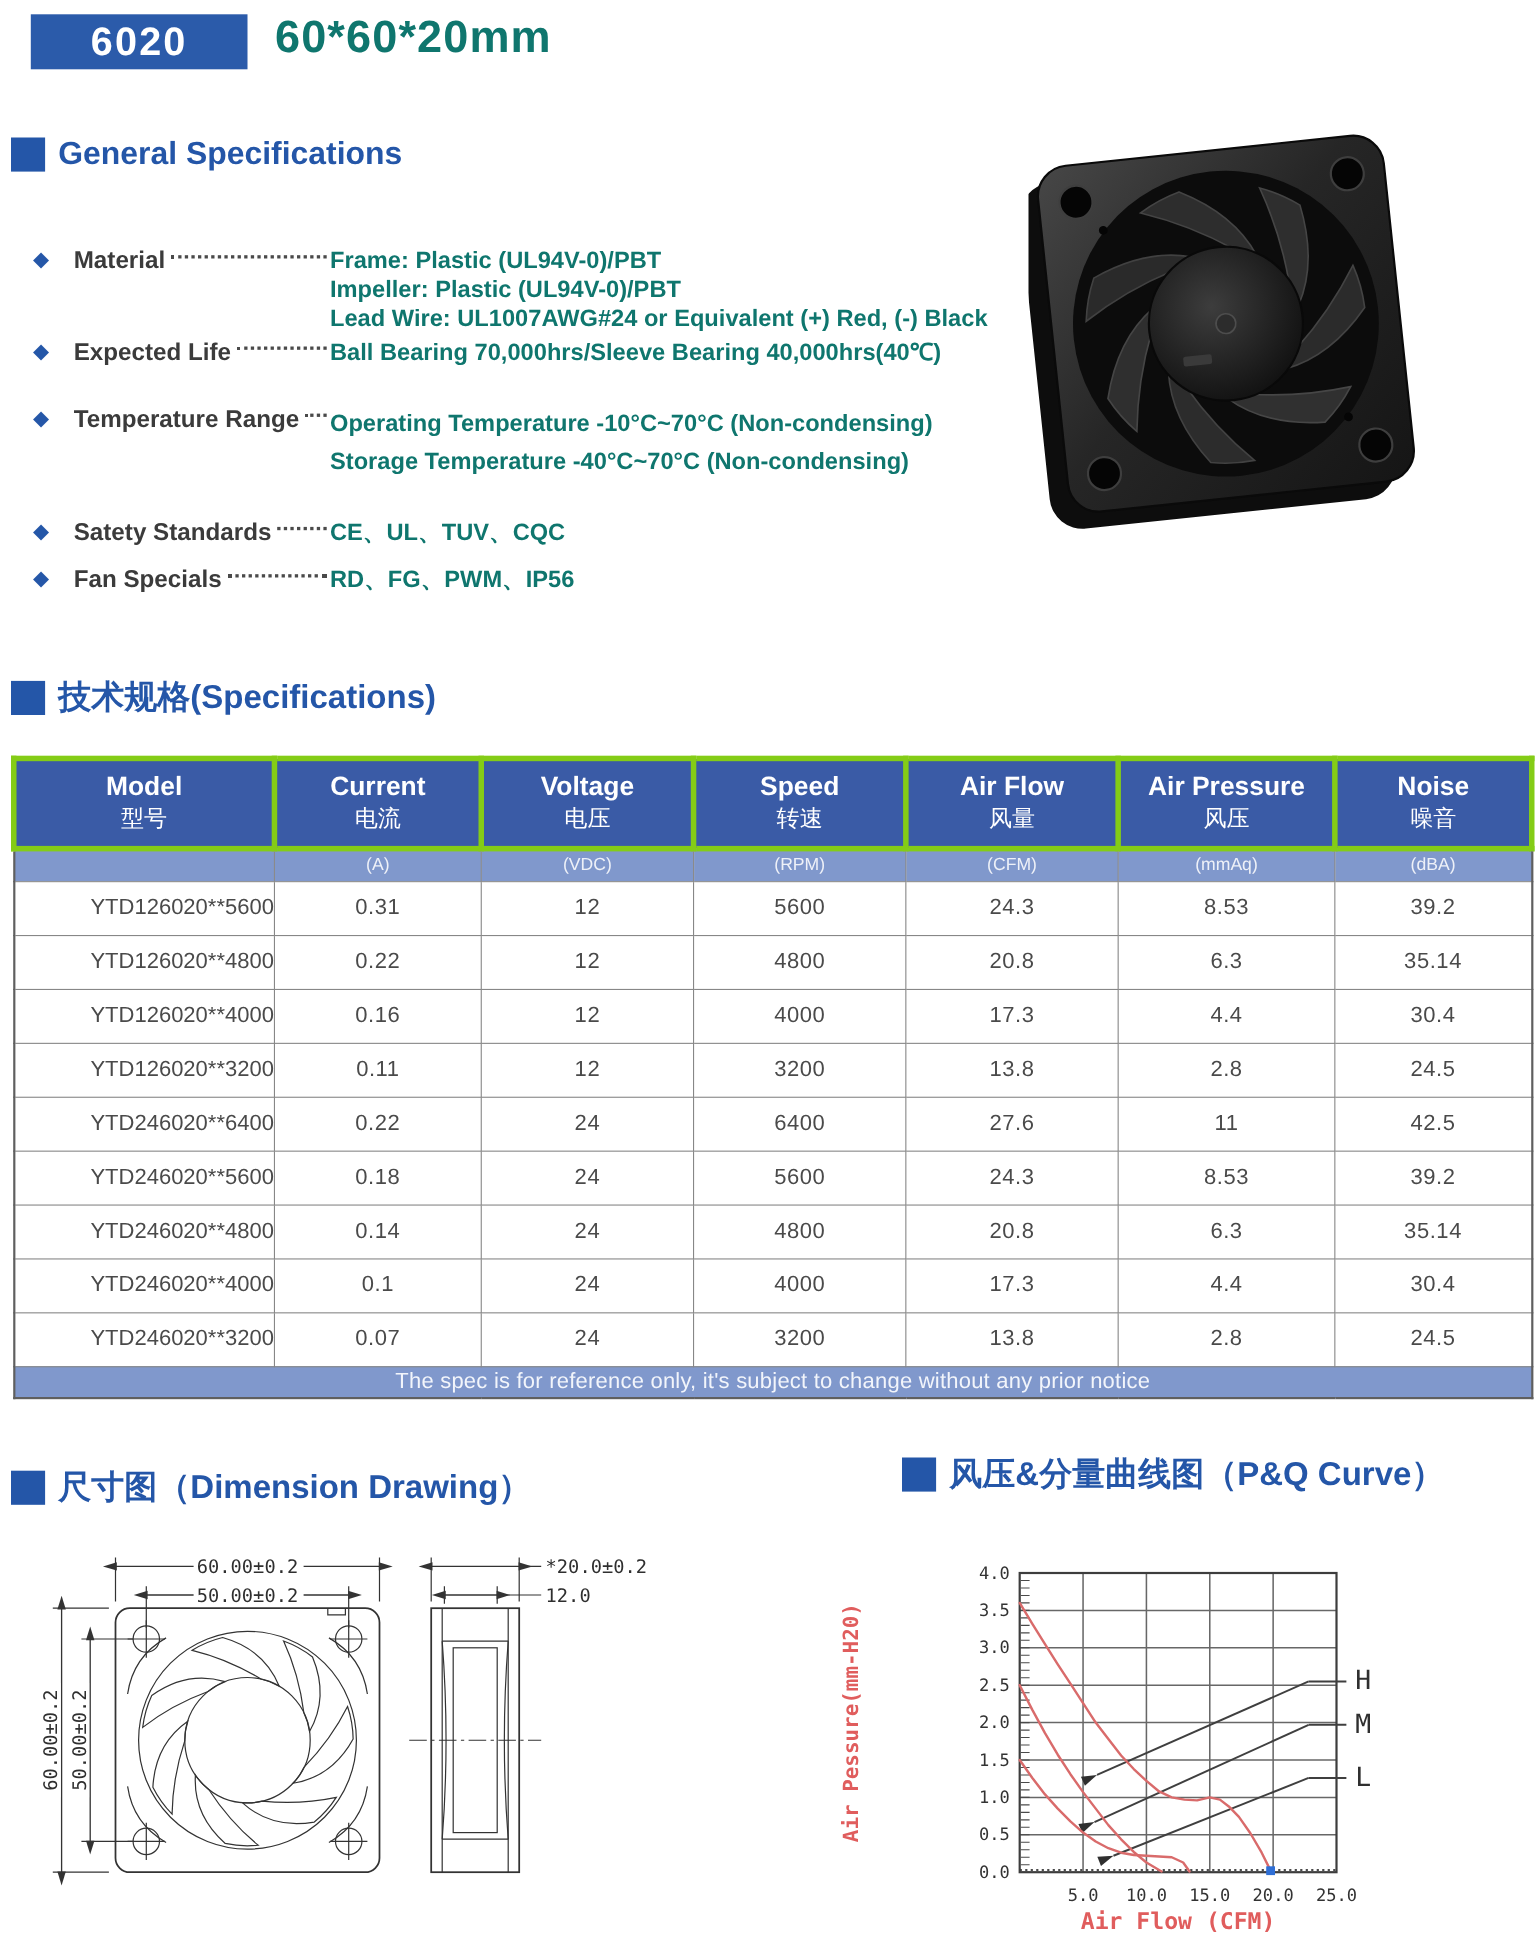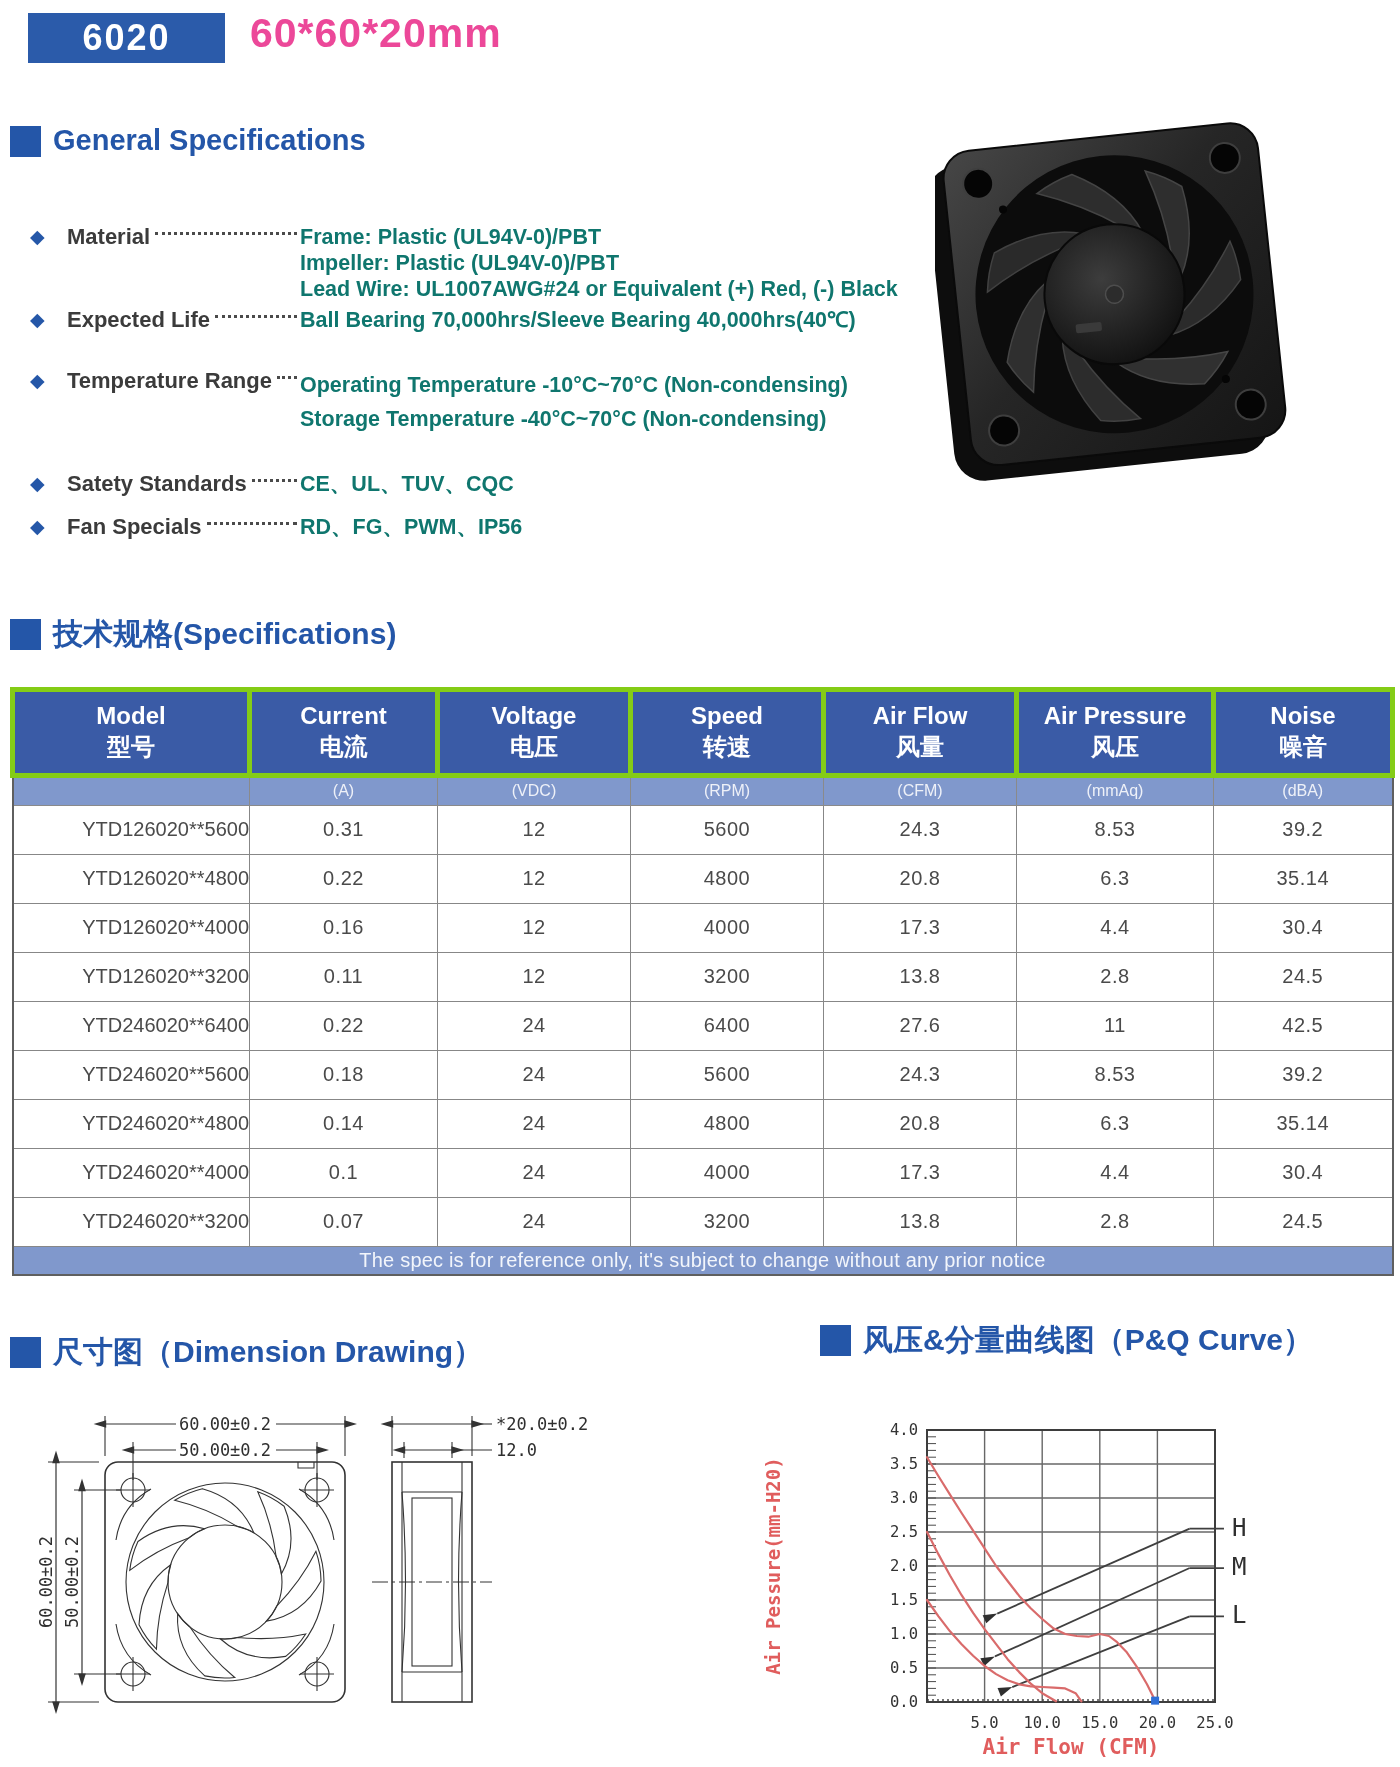--- a/index.html
+++ b/index.html
@@ -7,21 +7,21 @@
     --band-blue:#8098cc; --curve-red:#d96b6b; --axis-red:#e05d5d;
     --marker-blue:#2f6fd6; --text-dark:#3b3b3b;
   }
   *{margin:0;padding:0;box-sizing:border-box;}
   html,body{width:1400px;height:1767px;}
   body{position:relative;background:#fff;font-family:"Liberation Sans",sans-serif;color:var(--text-dark);overflow:hidden;}
 
   
   .badge{position:absolute;left:28px;top:13px;width:197px;height:50px;background:var(--brand-blue);
          color:#fff;font-size:36px;font-weight:bold;display:flex;align-items:center;justify-content:center;letter-spacing:2px;}
-  .size-title{position:absolute;left:250px;top:10px;font-size:41px;font-weight:bold;color:#ec4899;letter-spacing:1px;}
+  .size-title{position:absolute;left:250px;top:10px;font-size:41px;font-weight:bold;color:#0f766e;letter-spacing:1px;}
 
   
   .sec{position:absolute;display:flex;align-items:center;gap:12px;}
   .sec .sq{width:31px;height:31px;background:var(--heading-blue);flex:none;}
   .sec .t{font-size:30px;font-weight:bold;color:var(--heading-blue);white-space:nowrap;}
 
   
   .spec-item{position:absolute;left:30px;width:800px;display:grid;grid-template-columns:37px 233px 1fr;align-items:start;}
   .spec-item .bullet{color:#2557a8;font-size:19px;line-height:26px;}
   .spec-item .lblwrap{display:flex;min-width:0;}
@@ -31,21 +31,21 @@
   .spec-item .vals.loose{line-height:34px;}
 
   
   .fan-photo{position:absolute;left:935px;top:102px;width:355px;height:425px;}
 
   
   .spec-table{position:absolute;left:10px;top:687px;width:1380px;border-collapse:collapse;table-layout:fixed;
               border:2px solid #5f5f5f;}
   .spec-table th{background:var(--th-blue);color:#fff;border:5px solid #84cc16;padding:8px 2px 9px;}
   .spec-table .h-en{font-size:24px;font-weight:bold;line-height:1.3;}
-  .spec-table .h-zh{font-size:24px;font-weight:bold;line-height:1.35;}
+  .spec-table .h-zh{font-size:21px;font-weight:normal;line-height:1.35;}
   .spec-table .units-row td{background:var(--band-blue);color:#eef1f8;font-size:16px;text-align:center;
               height:30px;border:1px solid #8a8a8a;}
   .spec-table tbody td{height:49px;text-align:center;font-size:20px;color:#4a4a4a;border:1.5px solid #878787;background:#fff;letter-spacing:.5px;}
   .spec-table tbody td.model-cell{text-align:right;padding-left:24px;letter-spacing:0;}
   .spec-table td.footer-cell{background:var(--band-blue);color:#f2f5fb;font-size:20px;height:29px;border:1px solid #8a8a8a;letter-spacing:.2px;}
 
   
   .dim-panel{position:absolute;left:20px;top:1392px;width:660px;height:375px;}
   .pq-panel{position:absolute;left:740px;top:1392px;width:655px;height:375px;}
 
@@ -54,21 +54,21 @@
   .draw-line{stroke:#333;stroke-width:1.6;fill:none;}
   .draw-thin{stroke:#333;stroke-width:1.1;fill:none;}
   .dim-text{font-size:17px;fill:#2f2f2f;}
 </style>
 </head>
 <body>
 
 <div class="badge">6020</div>
 <div class="size-title">60*60*20mm</div>
 
-<div class="sec" style="left:10px;top:124px;align-items:flex-end;">
+<div class="sec" style="left:10px;top:124px;">
   <span class="sq"></span>
   <span class="t" style="font-size:29px;">General Specifications</span>
 </div>
 
 <div class="spec-item" style="top:224px;">
   <span class="bullet">◆</span>
   <span class="lblwrap">
       <span class="lbl">Material</span>
       <span class="dots"></span>
     </span>

